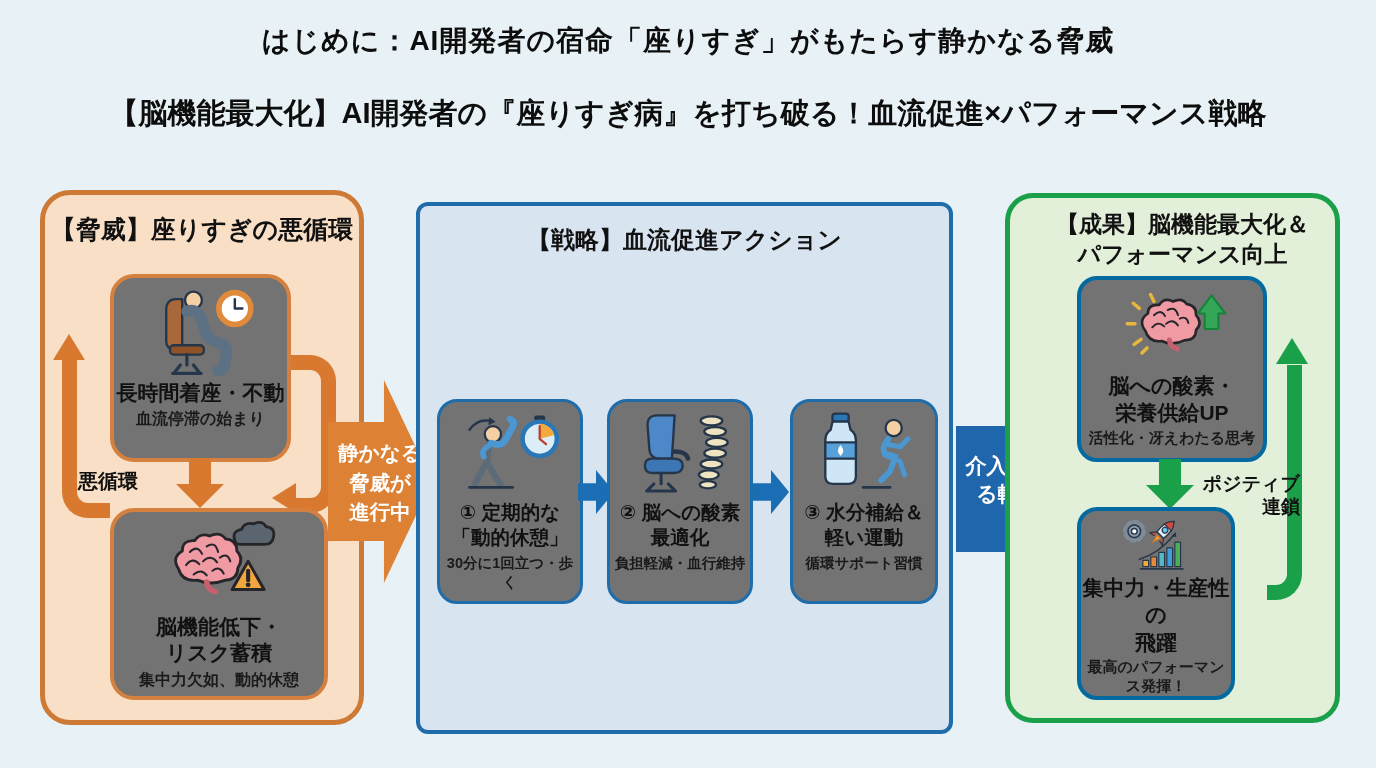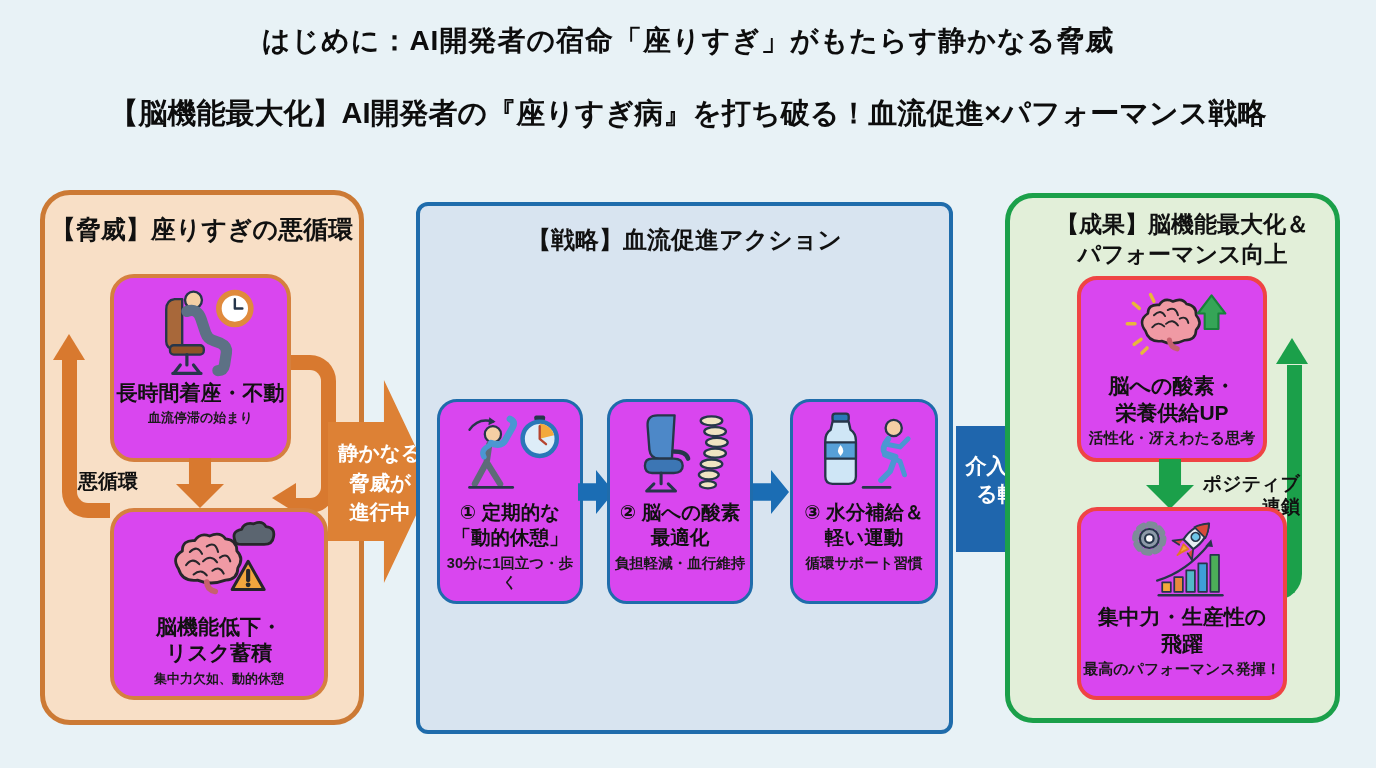--- a/index.html
+++ b/index.html
@@ -13,46 +13,46 @@
   .panel{position:absolute;box-sizing:border-box;}
   .panel-threat{left:40px;top:190px;width:324px;height:535px;background:#f8dfc6;border:5px solid #cc7a35;border-radius:30px;}
   .panel-strategy{left:416px;top:202px;width:537px;height:532px;background:#d8e4f0;border:4px solid #1f6cab;border-radius:12px;}
   .panel-result{left:1005px;top:193px;width:335px;height:530px;background:#e2efd9;border:5px solid #1ba04a;border-radius:28px;}
 
   .panel-header{position:absolute;left:0;right:0;text-align:center;font-weight:900;color:#111;}
   .threat-header{top:18px;font-size:25px;}
   .strategy-header{top:18px;font-size:24px;}
   .result-header{top:12px;font-size:23px;line-height:1.3;padding-left:20px;}
 
-  .card{position:absolute;box-sizing:border-box;background:#d946ef;display:flex;flex-direction:column;align-items:center;text-align:center;}
+  .card{position:absolute;box-sizing:border-box;background:#737373;display:flex;flex-direction:column;align-items:center;text-align:center;}
   .card-o{border:4px solid #d5803f;border-radius:24px;}
   .card-b{border:3px solid #1f6cab;border-radius:20px;}
-  .card-g{border:4px solid #ef4444;border-radius:20px;}
+  .card-g{border:4px solid #0369a1;border-radius:20px;}
   .card-title{font-weight:900;color:#111;}
   .card-sub{font-weight:800;color:#1a1a1a;}
 
   
   .tc1{left:65px;top:79px;width:181px;height:188px;}
   .tc2{left:65px;top:313px;width:218px;height:192px;}
   .tc1 .card-title,.tc2 .card-title{font-size:21px;line-height:1.25;margin-top:0px;}
-  .tc1 .card-sub,.tc2 .card-sub{font-size:13px;margin-top:3px;}
+  .tc1 .card-sub,.tc2 .card-sub{font-size:16px;margin-top:3px;}
   .tc1 svg,.tc2 svg{margin-top:8px;}
 
   
   .sc{width:146px;height:205px;}
   .sc1{left:17px;top:193px;}
   .sc2{left:187px;top:193px;}
   .sc3{left:370px;top:193px;width:148px;}
   .sc .card-title{font-size:19.5px;line-height:1.28;}
   .sc .card-sub{font-size:14.5px;margin-top:4px;}
   .sc svg{margin-top:8px;}
 
   
   .rc1{left:67px;top:78px;width:190px;height:186px;}
-  .rc2{left:67px;top:309px;width:210px;height:193px;}
+  .rc2{left:67px;top:309px;width:158px;height:193px;}
   .rc1 .card-title,.rc2 .card-title{font-size:21px;line-height:1.3;}
   .rc1 .card-sub,.rc2 .card-sub{font-size:15px;margin-top:2px;}
   .rc1 svg,.rc2 svg{margin-top:6px;}
 
   
   .down-arrow{position:absolute;width:48px;height:50px;clip-path:polygon(27% 0,73% 0,73% 52%,100% 52%,50% 100%,0 52%,27% 52%);}
   .da-orange{left:131px;top:263px;background:#d8792f;}
   .da-green{left:136px;top:261px;background:#1ba04a;}
   .chev{position:absolute;width:36px;height:44px;background:#1b6db4;clip-path:polygon(0 30%,50% 30%,50% 0,100% 50%,50% 100%,50% 70%,0 70%);}
   .chev1{left:158px;top:264px;}

